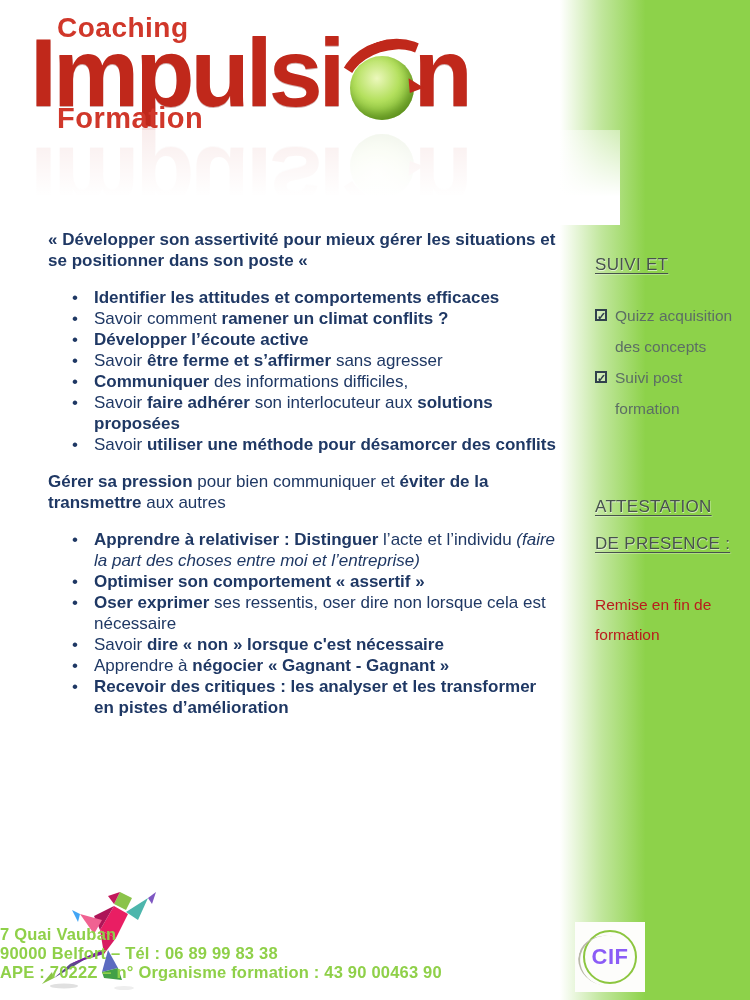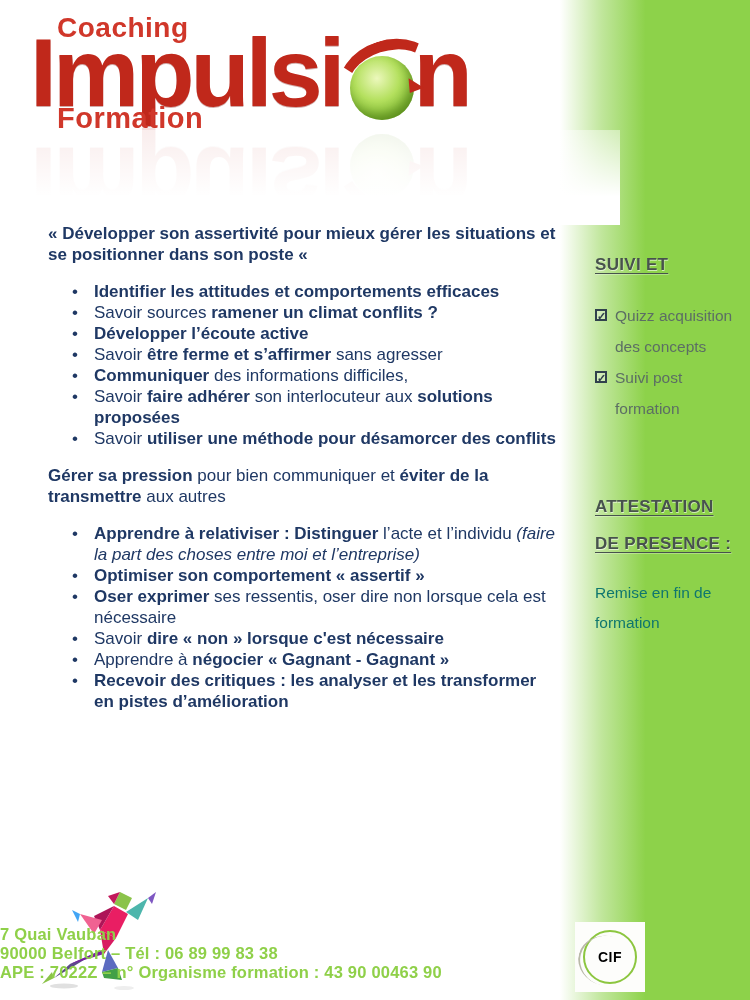--- a/index.html
+++ b/index.html
@@ -65,57 +65,57 @@
   }
   .logo-reflection .logo-main { top: -12px; }
   .reflection-fade {
     position: absolute; left: 0; top: 130px; width: 620px; height: 95px;
     background: linear-gradient(to bottom, rgba(255,255,255,0.45) 0%, #ffffff 70%);
     pointer-events: none;
   }
 
   
   .main {
-    position: absolute; left: 48px; top: 223px; width: 526px;
+    position: absolute; left: 48px; top: 229px; width: 526px;
     color: #1f3864; font-size: 17px; line-height: 21px;
   }
   .sec-header { margin: 0; }
   .bullets { list-style: none; margin: 16px; padding: 0; }
   .bullets li { position: relative; padding-left: 30px; }
   .bullets li::before {
     content: "\2022";
     position: absolute; left: 8px; top: 0;
     font-size: 17px; color: #1f3864;
   }
   .section-2 { margin-top: 16px; }
   .b { font-weight: bold; }
   .i { font-style: italic; }
 
   
   .sidebar-block { position: absolute; left: 595px; width: 150px; }
   .sb-suivi { top: 246px; }
   .sb-attestation { top: 488px; }
   .sb-title {
-    font-size: 17px; font-weight: bold; letter-spacing: 0.3px;
+    font-size: 17px; font-weight: normal; letter-spacing: 0.3px;
     color: #47524d; line-height: 37px;
     text-shadow: 0.5px 0.5px 0 rgba(255,255,255,0.6);
   }
   .sb-title span { text-decoration: underline; text-underline-offset: 3px; }
   .sb-items { margin-top: 17px; }
   .sb-item {
     display: flex; gap: 8px; align-items: flex-start;
     color: #5c6e64; font-size: 15.5px; line-height: 31px;
   }
   .cb {
     flex: none; width: 12px; height: 12px; margin-top: 9px;
     border: 2px solid #31414d; color: #31414d;
     font-size: 11px; line-height: 10px; text-align: center; font-weight: bold;
     background: rgba(255,255,255,0.25);
   }
-  .sb-body { margin-top: 16px; color: #0f766e; font-size: 15.5px; line-height: 30px; }
+  .sb-body { margin-top: 28px; color: #b91c1c; font-size: 15.5px; line-height: 30px; }
 
   
   .footer {
     position: absolute; left: 0; top: 925px; width: 632px;
     color: #8fd049; font-weight: bold;
     font-size: 16.5px; line-height: 19px; letter-spacing: 0.2px;
   }
 
   
   .runner { position: absolute; left: 24px; top: 880px; }
@@ -126,21 +126,21 @@
     width: 70px; height: 70px; background: #fdfdfb;
     display: flex; align-items: center; justify-content: center;
   }
   .cif-circle {
     width: 54px; height: 54px; border-radius: 50%;
     border: 2px solid #8cc63f;
     display: flex; align-items: center; justify-content: center;
     position: relative;
   }
   .cif-label {
-    color: #000000; font-weight: bold; font-size: 14px; letter-spacing: 0.5px;
+    color: #8b5cf6; font-weight: bold; font-size: 22px; letter-spacing: 0.5px;
     font-family: "Liberation Sans", sans-serif;
   }
   .cif-circle::before {
     content: ""; position: absolute; left: -7px; top: 4px;
     width: 56px; height: 50px;
     border-left: 2px solid #b9b9a8; border-radius: 50%;
     transform: rotate(14deg);
   }
 </style>
 </head>
@@ -164,21 +164,21 @@
     <span>n</span>
   </div>
 </div>
 <div class="reflection-fade"></div>
 
 <div class="main">
 
   <p class="sec-header"><span class="b">« Développer son assertivité pour mieux gérer les situations et se positionner dans son poste «</span></p>
   <ul class="bullets">
     <li><span class="b">Identifier les attitudes et comportements efficaces</span></li>
-    <li><span>Savoir sources </span><span class="b">ramener un climat conflits ?</span></li>
+    <li><span>Savoir comment </span><span class="b">ramener un climat conflits ?</span></li>
     <li><span class="b">Développer l’écoute active</span></li>
     <li><span>Savoir </span><span class="b">être ferme et s’affirmer </span><span>sans agresser</span></li>
     <li><span class="b">Communiquer </span><span>des informations difficiles,</span></li>
     <li><span>Savoir </span><span class="b">faire adhérer </span><span>son interlocuteur aux </span><span class="b">solutions proposées</span></li>
     <li><span>Savoir </span><span class="b">utiliser une méthode pour désamorcer des conflits</span></li>
   </ul>
 
   <p class="sec-header section-2"><span class="b">Gérer sa pression </span><span>pour bien communiquer et </span><span class="b">éviter de la transmettre </span><span>aux autres</span></p>
   <ul class="bullets">
     <li><span class="b">Apprendre à relativiser : Distinguer </span><span>l’acte et l’individu </span><span class="i">(faire la part des choses entre moi et l’entreprise)</span></li>

